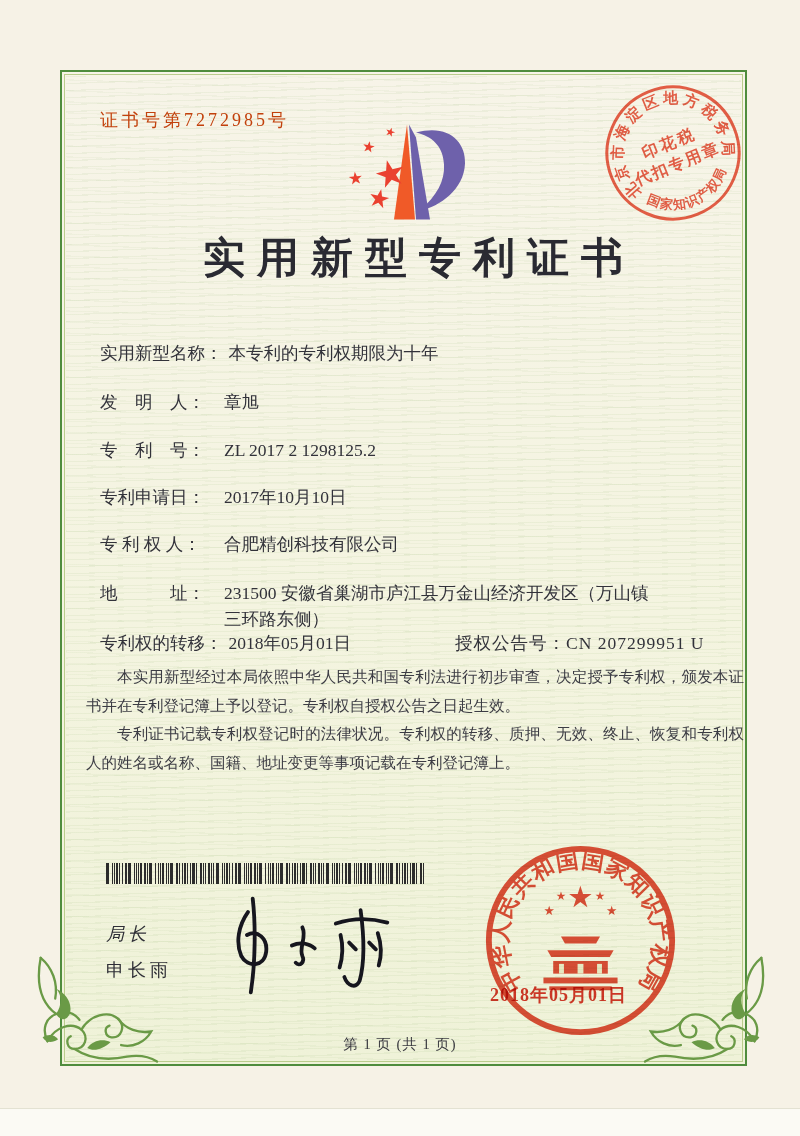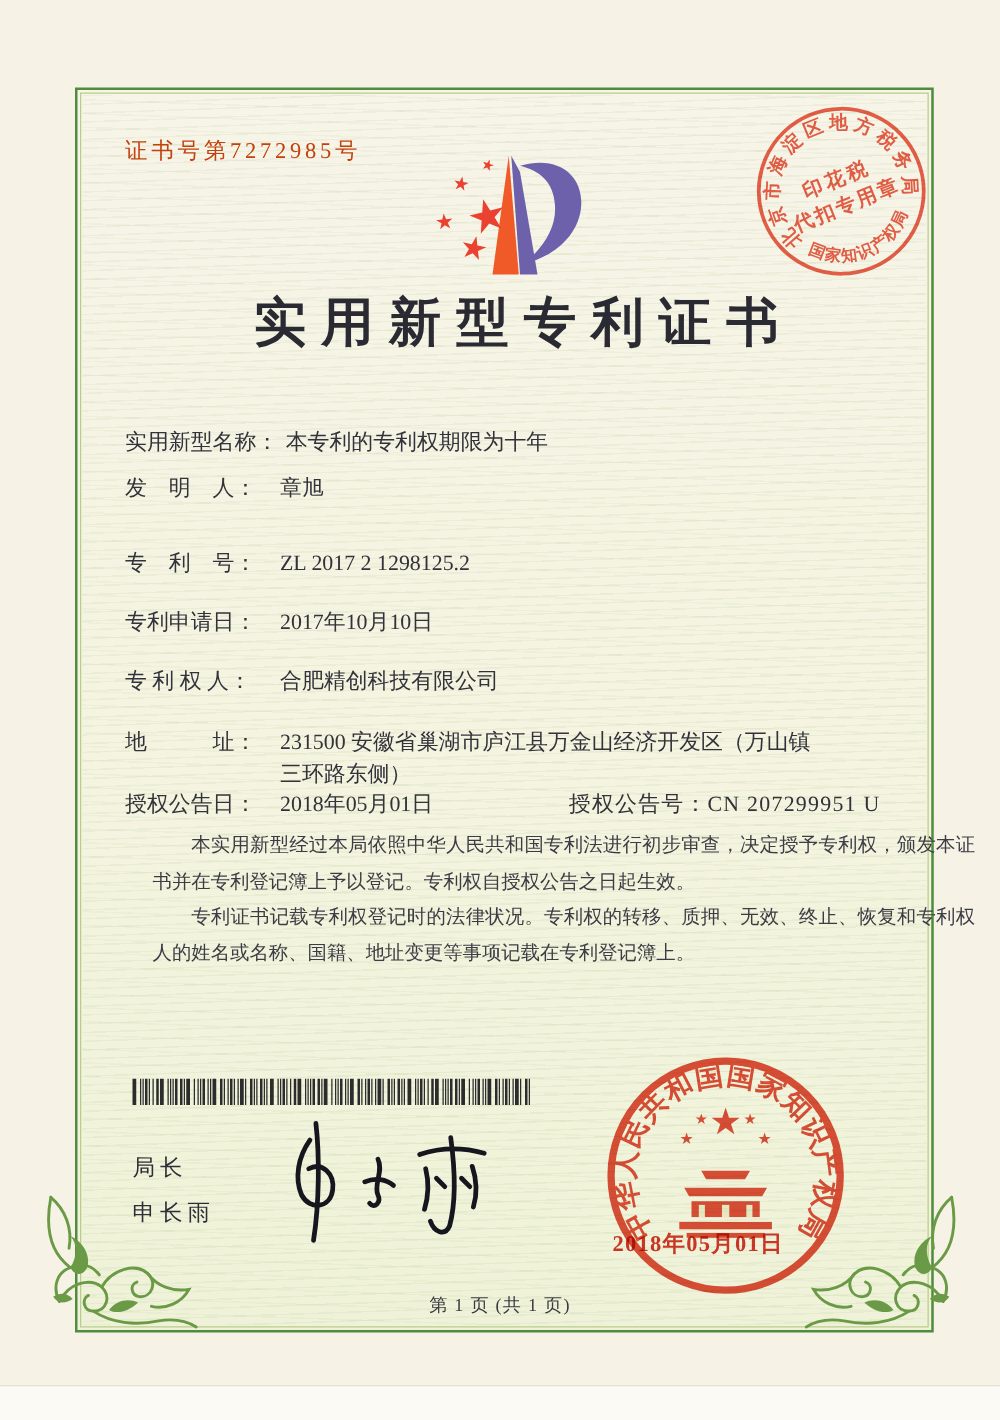--- a/index.html
+++ b/index.html
@@ -31,34 +31,34 @@
   .logo .star{position:absolute;color:#ea4130;line-height:1;font-family:"DejaVu Sans",sans-serif;}
   .title{position:absolute;left:0;top:230px;width:780px;text-align:center;
     font-size:42px;font-weight:700;letter-spacing:12px;color:#2a2a32;z-index:2;margin-left:29px;}
   
   .tax-stamp{position:absolute;left:598px;top:78px;width:150px;height:150px;
     transform:rotate(-22deg);opacity:.9;mix-blend-mode:multiply;z-index:4;}
   
   .field{position:absolute;left:100px;font-size:17.5px;color:#32323a;z-index:2;white-space:nowrap;}
   .field .lab{display:inline-block;min-width:118px;}
   .field .val{margin-left:6px;}
-  .f-name{top:341px;} .f-inventor{top:378px;} .f-patno{top:438px;}
+  .f-name{top:341px;} .f-inventor{top:390px;} .f-patno{top:438px;}
   .f-filing{top:485px;} .f-patentee{top:532px;}
   .f-addr{top:580px;white-space:normal;width:560px;line-height:26px;}
   .f-addr .val{vertical-align:top;display:inline-block;width:430px;margin-left:6px;}
   .f-grantdate{top:631px;}
   .f-grantno{position:absolute;left:455px;top:631px;font-size:17.5px;color:#32323a;z-index:2;letter-spacing:1px;font-family:Liberation Serif, serif;}
   
   .body-text{position:absolute;left:86px;top:663px;width:658px;z-index:2;
-    font-size:15.5px;line-height:28.5px;color:#3c3c44;margin-left:36px;}
+    font-size:15.5px;line-height:28.5px;color:#3c3c44;}
   .body-text p{margin:0;text-indent:2em;text-align:justify;}
   
   .barcode{position:absolute;left:106px;top:863px;width:320px;height:21px;z-index:2;font-size:0;}
   .barcode i{display:inline-block;height:100%;background:#2c2c2c;}
-  .director-title{position:absolute;left:106px;top:922px;font-size:18px;letter-spacing:4px;color:#2e2e36;z-index:2;}
+  .director-title{position:absolute;left:106px;top:922px;font-size:18px;letter-spacing:4px;color:#2e2e36;z-index:2;font-style:italic;}
   .director-name{position:absolute;left:106px;top:958px;font-size:18px;letter-spacing:4px;color:#2e2e36;z-index:2;}
   .signature{position:absolute;left:205px;top:893px;width:210px;height:105px;z-index:3;}
   
   .seal{position:absolute;left:483px;top:843px;width:195px;height:195px;z-index:4;
     opacity:.93;mix-blend-mode:multiply;}
   .seal-date{position:absolute;left:490px;top:983px;font-size:18px;font-weight:700;
     color:#d8392b;letter-spacing:1px;z-index:5;mix-blend-mode:multiply;}
   
   .footer{position:absolute;left:0;top:1035px;width:800px;text-align:center;
     font-size:14.5px;color:#3a3a40;letter-spacing:1px;z-index:2;}
@@ -146,21 +146,21 @@
 <div class="field f-filing">
   <span class="lab">专利申请日：</span><span class="val">2017年10月10日</span>
 </div>
 <div class="field f-patentee">
   <span class="lab">专 利 权 人：</span><span class="val">合肥精创科技有限公司</span>
 </div>
 <div class="field f-addr">
   <span class="lab">地　　　址：</span><span class="val">231500 安徽省巢湖市庐江县万金山经济开发区（万山镇三环路东侧）</span>
 </div>
 <div class="field f-grantdate">
-  <span class="lab">授权公告日：</span><span class="val">2018年05月01日</span>
+  <span class="lab">专利权的转移：</span><span class="val">2018年05月01日</span>
 </div>
 <div class="f-grantno">
   <span>授权公告号：</span><span>CN 207299951 U</span>
 </div>
 
 <div class="body-text">
   <p>本实用新型经过本局依照中华人民共和国专利法进行初步审查，决定授予专利权，颁发本证书并在专利登记簿上予以登记。专利权自授权公告之日起生效。</p>
   <p>专利证书记载专利权登记时的法律状况。专利权的转移、质押、无效、终止、恢复和专利权人的姓名或名称、国籍、地址变更等事项记载在专利登记簿上。</p>
 </div>
 

